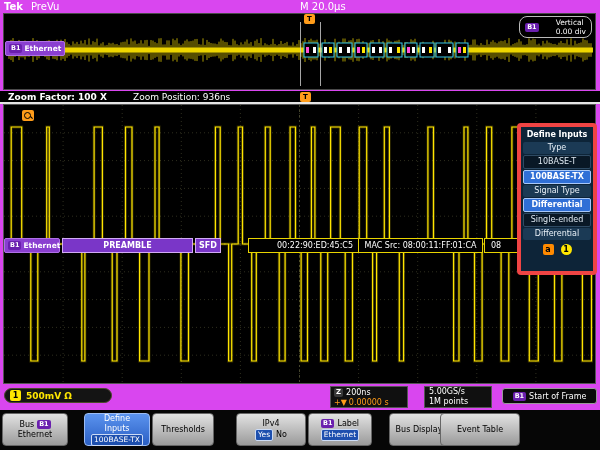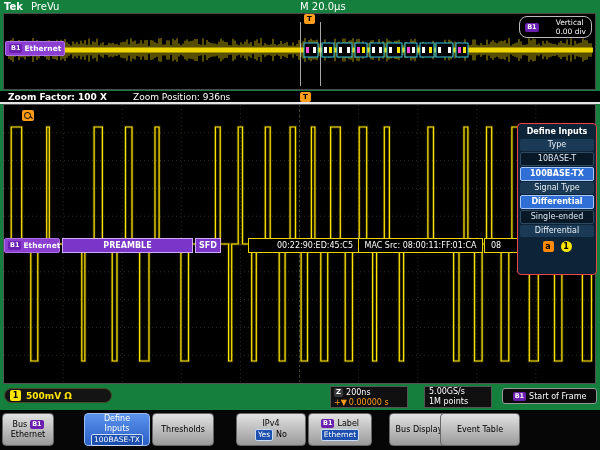--- a/index.html
+++ b/index.html
@@ -1,16 +1,16 @@
 <!DOCTYPE html>
 <html><head>
 <meta charset="utf-8">
 <style>
   html,body{margin:0;padding:0;background:#111;}
-  #screen{position:relative;width:600px;height:450px;background:#15803d;overflow:hidden;
+  #screen{position:relative;width:600px;height:450px;background:#d946ef;overflow:hidden;
           font-family:"DejaVu Sans","Liberation Sans",sans-serif;color:#fff;}
   
   .topbar{position:absolute;top:0;left:0;width:600px;height:13px;}
   .brand{position:absolute;left:4px;top:1px;font-size:10px;font-weight:bold;color:#fff;}
   .prevu{position:absolute;left:31px;top:1px;font-size:10px;color:#fff;text-align:center;}
   .timebase{position:absolute;left:300px;top:1px;font-size:10px;color:#fff;}
   
   .overview{position:absolute;top:13px;left:3px;width:593px;height:77px;border:1px solid #4a4a4a;box-sizing:border-box;background:#000;}
   .overview svg{display:block;}
   .zb{position:absolute;top:8px;width:1px;height:64px;background:#cfcfcf;opacity:.8;}
@@ -36,21 +36,21 @@
   .zoom-icon::before{content:"";position:absolute;left:2px;top:2px;width:5px;height:5px;border:1px solid #000;border-radius:50%;}
   .zoom-icon::after{content:"";position:absolute;left:8px;top:7px;width:3px;height:1px;background:#000;transform:rotate(45deg);}
   .decode-row{position:absolute;left:0;top:133px;width:592px;height:15px;z-index:3;}
   .dfield{position:absolute;top:0;height:15px;display:flex;align-items:center;justify-content:center;
       font-size:8px;color:#fff;box-sizing:border-box;white-space:nowrap;}
   .purple{background:#7a36c8;border:1px solid #d2aaf5;font-weight:bold;}
   .ybox{background:#000;border:1px solid #e8d400;}
   .bus-tag{position:absolute;left:0;top:0;height:15px;background:#8a3fd0;border:1px solid #b070e8;border-radius:2px;
       display:flex;align-items:center;gap:2px;padding:0 3px;font-size:7.5px;font-weight:bold;color:#fff;box-sizing:border-box;}
   
-  .panel{position:absolute;top:123px;left:517px;width:80px;height:152px;background:#0d2438;border:1px solid #ef4444;
+  .panel{position:absolute;top:123px;left:517px;width:80px;height:152px;background:#0d2438;border:4px solid #ef4444;
       border-radius:4px;box-sizing:border-box;padding:2px 2px;z-index:6;display:flex;flex-direction:column;gap:1px;}
   .p-title{height:12px;font-size:8px;font-weight:bold;text-align:center;line-height:12px;color:#fff;}
   .p-label{height:12px;background:#1b3a55;border-radius:2px;font-size:8px;text-align:center;line-height:12px;color:#e8f0f8;}
   .p-btn{height:14px;width:100%;font-size:8px;font-family:inherit;border-radius:2px;
       background:#091826;border:1px solid #2e4a63;color:#dfe9f2;padding:0;line-height:12px;}
   .p-btn.sel{background:#2f6fd6;border:1px solid #a8c8f8;color:#fff;font-weight:bold;}
   .p-src{height:16px;display:flex;align-items:center;justify-content:center;gap:7px;}
   .src-a{width:11px;height:11px;background:#ff8a00;color:#000;font-size:8px;font-weight:bold;text-align:center;line-height:11px;border-radius:2px;}
   .src-1{width:11px;height:11px;background:#ffe600;color:#000;font-size:8px;font-weight:bold;text-align:center;line-height:11px;border-radius:6px;}
   
@@ -510,21 +510,21 @@
       <div>5.00GS/s</div>
       <div>1M points</div>
     </div>
     <div class="framebox">
       <span class="b1badge">B1</span>
       <span>Start of Frame</span>
     </div>
   </div>
 
   <div class="menubar">
-    <div class="mbtn" style="left:2px;width:52px;">
+    <div class="mbtn" style="left:2px;width:66px;">
       <span class="mline">
         <span>Bus</span>
         <span class="b1badge">B1</span>
       </span>
       <span class="mline">Ethernet</span>
     </div>
     <div class="mbtn blue" style="left:84px;width:66px;">
       <span class="mline">Define</span>
       <span class="mline">Inputs</span>
       <span class="chip">100BASE-TX</span>

